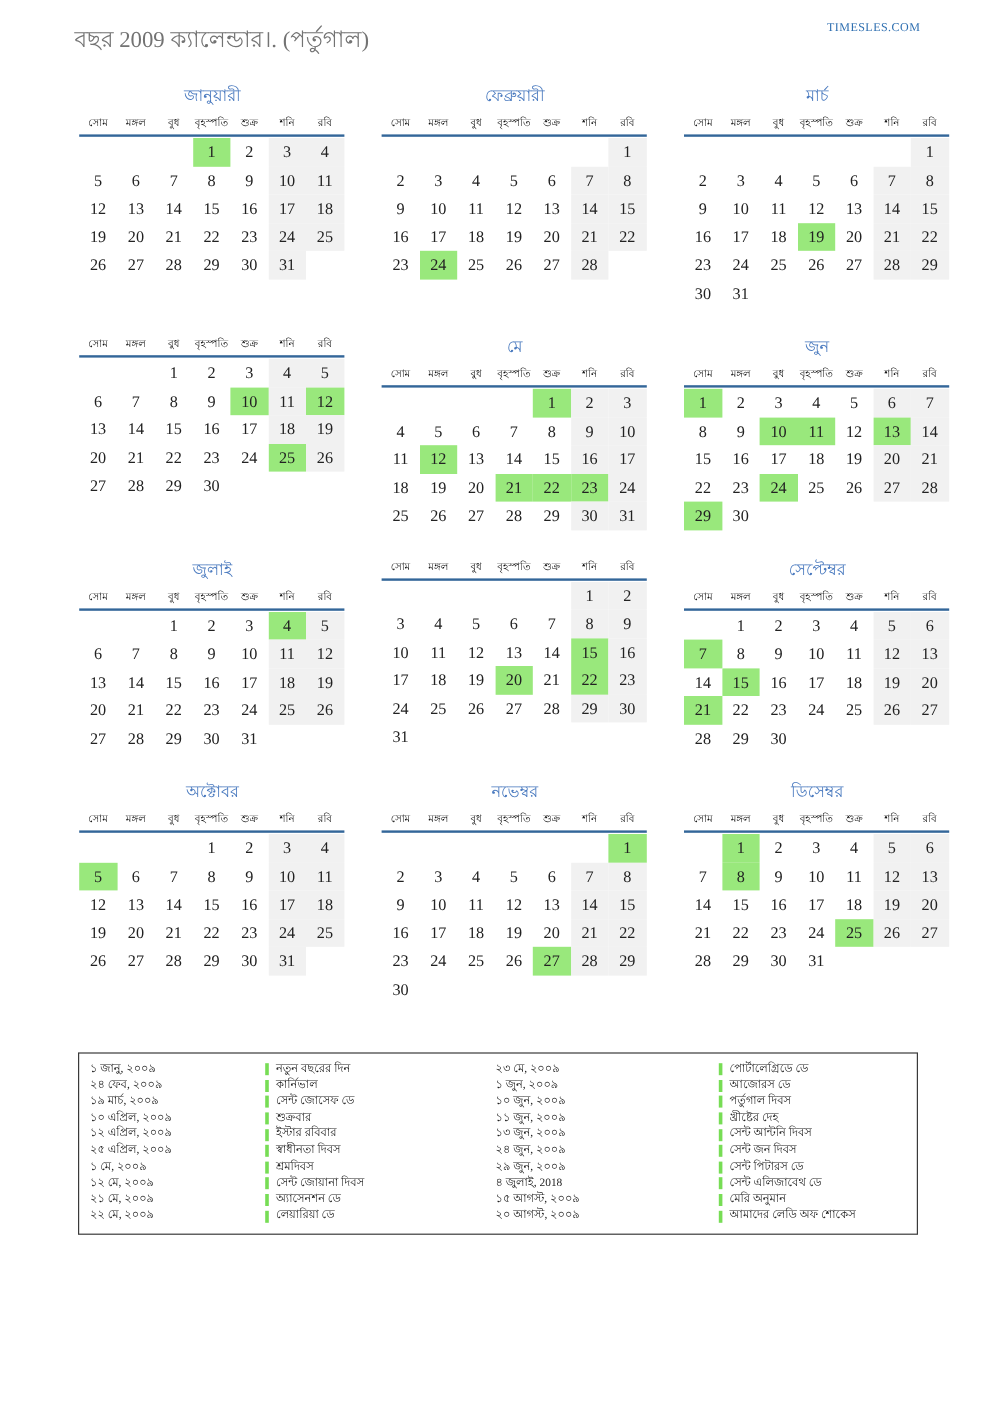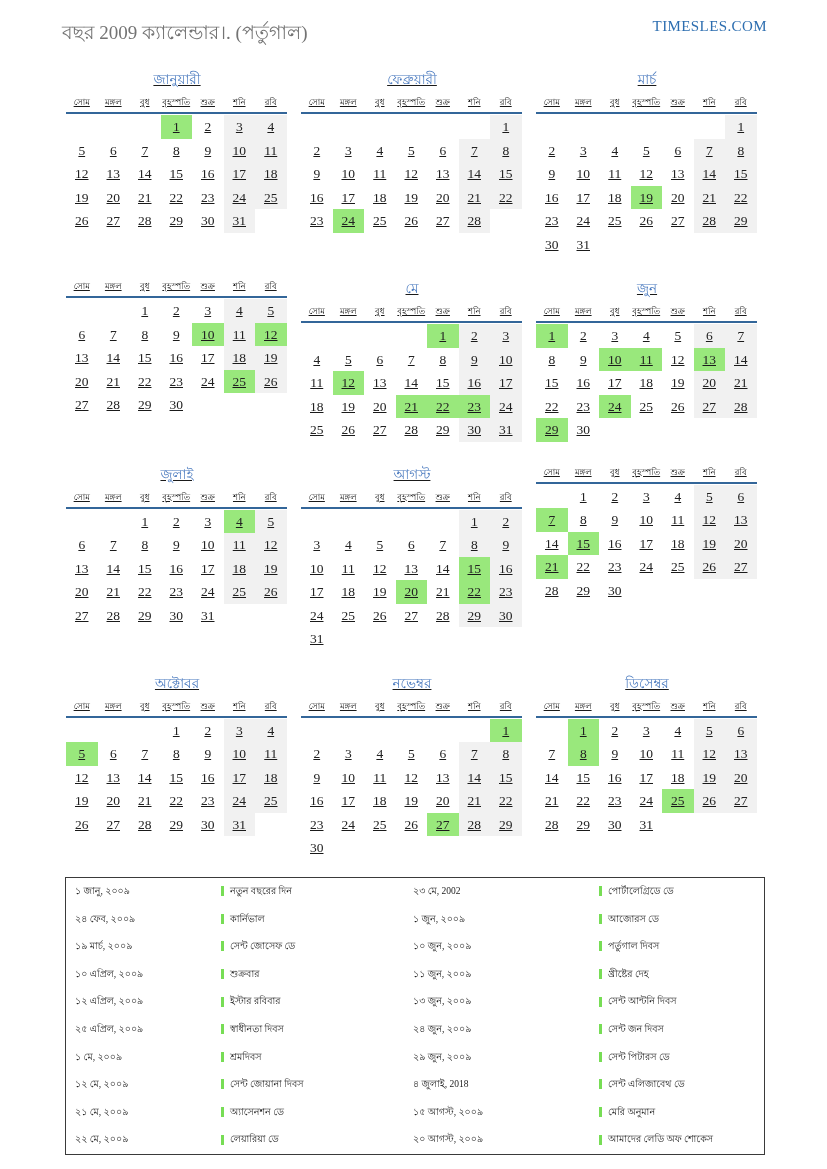--- a/index.html
+++ b/index.html
@@ -2,38 +2,38 @@
 <html><head>
 <meta charset="utf-8">
 <style>
   html,body{margin:0;padding:0;}
   body{
     width:827px;height:1169px;background:#ffffff;position:relative;
     font-family:"Liberation Serif","DejaVu Serif",serif;color:#1a1a1a;
   }
   .page-header{position:absolute;top:18px;left:62px;right:60px;display:flex;justify-content:space-between;align-items:flex-start;width:705px;}
   .page-title{font-size:19px;color:#737373;white-space:nowrap;}
-  .brand{font-size:15px;color:#2d6eb0;letter-spacing:.4px;text-decoration:none;}
+  .brand{font-size:10px;color:#2d6eb0;letter-spacing:.4px;text-decoration:none;}
   .months-grid{
     position:absolute;top:70px;left:66px;
-    display:grid;grid-template-columns:repeat(3,222px);column-gap:13px;text-decoration:underline;
+    display:grid;grid-template-columns:repeat(3,222px);column-gap:30px;
   }
   .month-block{margin-bottom:23px;}
   .month-title{text-align:center;font-size:13.5px;color:#4a7abf;height:20px;line-height:20px;margin-bottom:5px;}
   .month-table{display:grid;grid-template-columns:repeat(7,31.5px);}
   .day-header{height:15px;line-height:15px;text-align:center;font-size:8.5px;color:#111;overflow:visible;white-space:nowrap;}
   .header-rule{grid-column:1/-1;border-top:2px solid #336699;margin:2px 0 1px 0;}
   .day{height:23.5px;line-height:23.5px;text-align:center;font-size:13.5px;color:#222;}
   .day.weekend{background:#f1f1f1;}
   .day.holiday{background:#99e87c;}
   .legend-box{
     position:absolute;top:877px;left:65px;width:688px;
     border:1px solid #3a3a3a;padding:7px 5px 8px 5px;background:#fff;
   }
-  .legend-grid{display:grid;grid-template-columns:150px 188px 190px 160px;row-gap:15px;}
+  .legend-grid{display:grid;grid-template-columns:150px 188px 190px 160px;row-gap:1px;}
   .legend-date{font-size:9.5px;height:12.6px;line-height:12.6px;padding-left:4px;white-space:nowrap;color:#222;}
   .legend-name{font-size:9.5px;height:12.6px;line-height:12.6px;white-space:nowrap;color:#222;display:flex;align-items:center;}
   .green-bar{display:inline-block;width:3px;height:10px;background:#77dd55;margin-right:6px;flex:0 0 3px;}
 </style>
 </head>
 <body>
 
 <div class="page-header">
   <div class="page-title">বছর 2009 ক্যালেন্ডার।. (পর্তুগাল)</div>
   <a class="brand" href="#">TIMESLES.COM</a>
@@ -376,21 +376,20 @@
         <span class="day">27</span>
         <span class="day">28</span>
         <span class="day">29</span>
         <span class="day">30</span>
         <span class="day">31</span>
         <span class="day"></span>
         <span class="day"></span>
       </div>
     </div>
     <div class="month-block">
-      <div class="month-title">আগস্ট</div>
       <div class="month-table">
         <span class="day-header">সোম</span>
         <span class="day-header">মঙ্গল</span>
         <span class="day-header">বুধ</span>
         <span class="day-header">বৃহস্পতি</span>
         <span class="day-header">শুক্র</span>
         <span class="day-header">শনি</span>
         <span class="day-header">রবি</span>
         <div class="header-rule"></div>
         <span class="day"></span>
@@ -431,20 +430,21 @@
         <span class="day">31</span>
         <span class="day"></span>
         <span class="day"></span>
         <span class="day"></span>
         <span class="day"></span>
         <span class="day"></span>
         <span class="day"></span>
       </div>
     </div>
     <div class="month-block">
+      <div class="month-title">সেপ্টেম্বর</div>
       <div class="month-table">
         <span class="day-header">সোম</span>
         <span class="day-header">মঙ্গল</span>
         <span class="day-header">বুধ</span>
         <span class="day-header">বৃহস্পতি</span>
         <span class="day-header">শুক্র</span>
         <span class="day-header">শনি</span>
         <span class="day-header">রবি</span>
         <div class="header-rule"></div>
         <span class="day"></span>
@@ -634,21 +634,21 @@
         <span class="day"></span>
         <span class="day"></span>
       </div>
     </div>
   </div>
 
 <div class="legend-box">
   <div class="legend-grid">
       <div class="legend-date">১ জানু, ২০০৯</div>
       <div class="legend-name"><span class="green-bar"></span>নতুন বছরের দিন</div>
-      <div class="legend-date">২৩ মে, 2002</div>
+      <div class="legend-date">২৩ মে, ২০০৯</div>
       <div class="legend-name"><span class="green-bar"></span>পোর্টালেগ্রিডে ডে</div>
       <div class="legend-date">২৪ ফেব, ২০০৯</div>
       <div class="legend-name"><span class="green-bar"></span>কার্নিভাল</div>
       <div class="legend-date">১ জুন, ২০০৯</div>
       <div class="legend-name"><span class="green-bar"></span>আজোরস ডে</div>
       <div class="legend-date">১৯ মার্চ, ২০০৯</div>
       <div class="legend-name"><span class="green-bar"></span>সেন্ট জোসেফ ডে</div>
       <div class="legend-date">১০ জুন, ২০০৯</div>
       <div class="legend-name"><span class="green-bar"></span>পর্তুগাল দিবস</div>
       <div class="legend-date">১০ এপ্রিল, ২০০৯</div>

